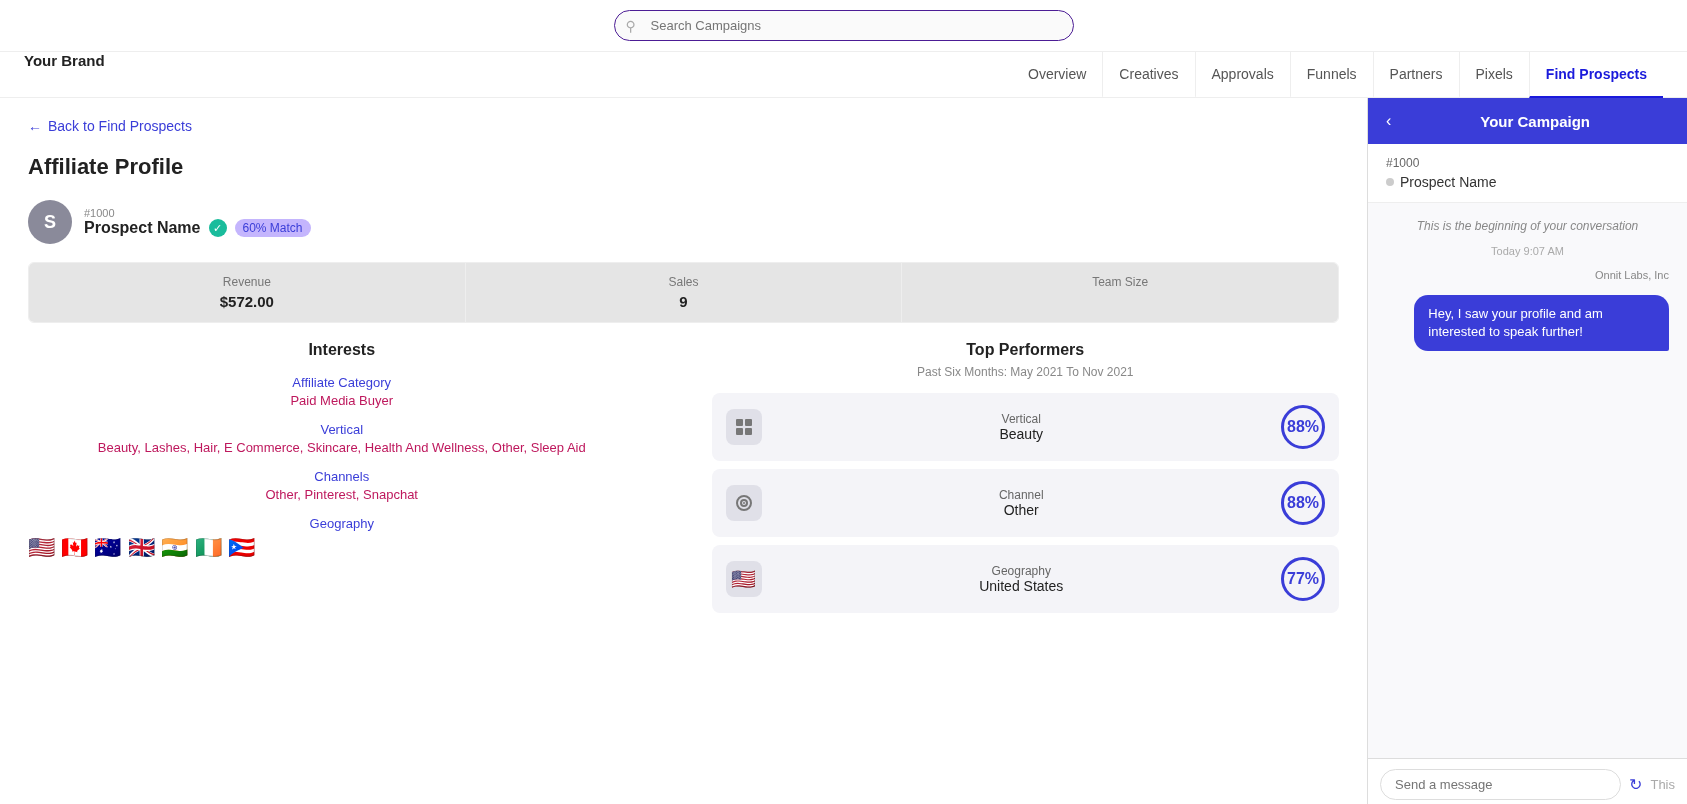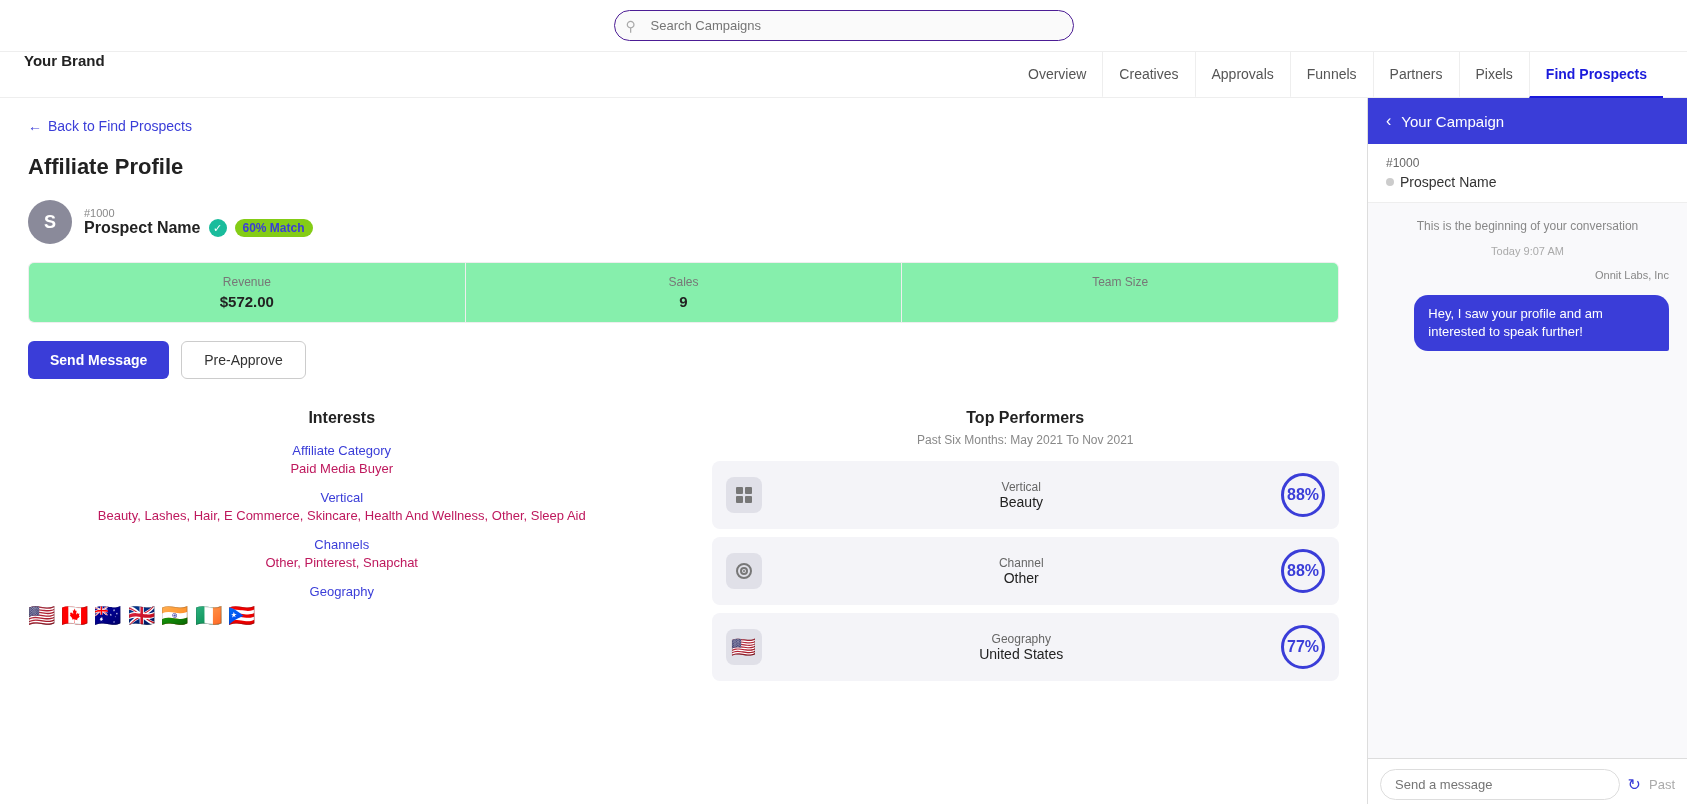--- a/index.html
+++ b/index.html
@@ -106,22 +106,23 @@
       align-items: center;
       gap: 10px;
     }
     .panel-chevron {
       cursor: pointer;
       font-size: 16px;
       color: #fff;
     }
     .panel-title {
       font-size: 15px;
-      font-weight: 400;
-      flex: 1;
+      font-weight: 700;
+      flex: 1;
+      text-align: center;
     }
     .panel-campaign-info {
       padding: 12px 18px;
       border-bottom: 1px solid #eee;
     }
     .panel-campaign-num {
       font-size: 12px;
       color: #666;
       margin-bottom: 4px;
     }
@@ -145,20 +146,21 @@
       padding: 16px 18px;
       background: #f9f9fb;
       display: flex;
       flex-direction: column;
       gap: 12px;
     }
     .chat-system-msg {
       text-align: center;
       color: #888;
       font-size: 12px;
+      font-style: italic;
     }
     .chat-time {
       text-align: center;
       color: #aaa;
       font-size: 11px;
     }
     .chat-sender-label {
       text-align: right;
       font-size: 11px;
       color: #888;
@@ -253,41 +255,41 @@
       color: #fff;
       border-radius: 50%;
       width: 18px;
       height: 18px;
       display: flex;
       align-items: center;
       justify-content: center;
       font-size: 11px;
     }
     .match-badge {
-      background: #84cc16;
+      background: #c4b5fd;
       color: #3a3dd8;
       font-size: 12px;
-      font-weight: 700;
+      font-weight: 400;
       padding: 2px 8px;
       border-radius: 12px;
     }
 
     
     .stats-row {
       display: flex;
       gap: 0;
       margin-bottom: 18px;
       border: 1px solid #eee;
       border-radius: 6px;
       overflow: hidden;
     }
     .stat-box {
       flex: 1;
       padding: 12px 20px;
-      background: #86efac;
+      background: #e5e5e5;
       text-align: center;
       border-right: 1px solid #eee;
     }
     .stat-box:last-child { border-right: none; }
     .stat-label {
       font-size: 12px;
       color: #777;
       margin-bottom: 4px;
     }
     .stat-value {
@@ -472,24 +474,20 @@
       </div>
       <div class="stat-box">
         <div class="stat-label">Sales</div>
         <div class="stat-value">9</div>
       </div>
       <div class="stat-box">
         <div class="stat-label">Team Size</div>
       </div>
     </div>
 
-    <div class="action-buttons">
-      <button class="btn-primary">Send Message</button>
-      <button class="btn-secondary">Pre-Approve</button>
-    </div>
 
     <div class="bottom-sections">
 
       <div class="interests-section">
         <div class="section-title">Interests</div>
         <div class="interest-group">
           <div class="interest-label">Affiliate Category</div>
           <div class="interest-value">Paid Media Buyer</div>
         </div>
         <div class="interest-group">
@@ -578,16 +576,16 @@
     </div>
     <div class="chat-area">
       <div class="chat-system-msg">This is the beginning of your conversation</div>
       <div class="chat-time">Today 9:07 AM</div>
       <div class="chat-sender-label">Onnit Labs, Inc</div>
       <div class="chat-bubble">Hey, I saw your profile and am interested to speak further!</div>
     </div>
     <div class="chat-input-area">
       <input class="chat-input" type="text" placeholder="Send a message" style="">
       <span class="chat-refresh-icon">↻</span>
-      <button class="chat-send-btn">Past</button>
+      <button class="chat-send-btn">This</button>
     </div>
   </div>
 </div>
 
 </body></html>

